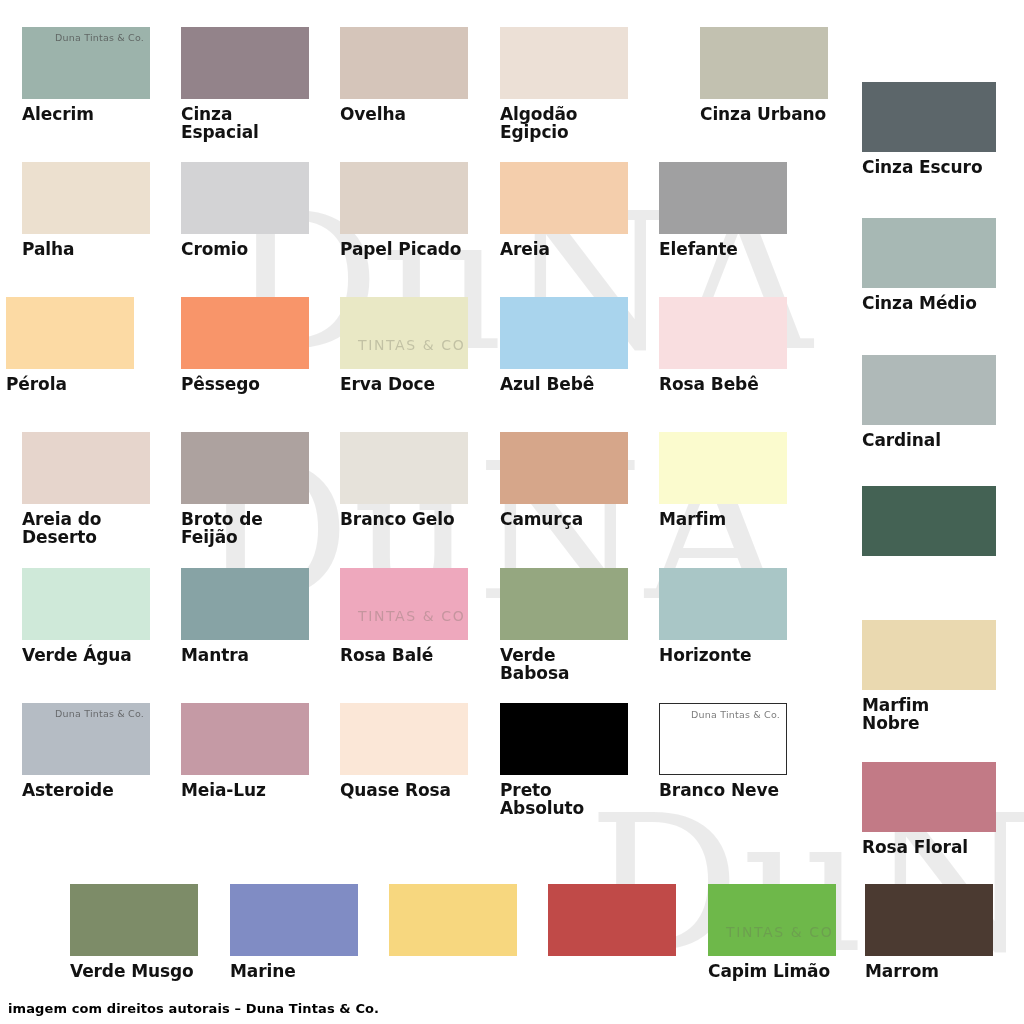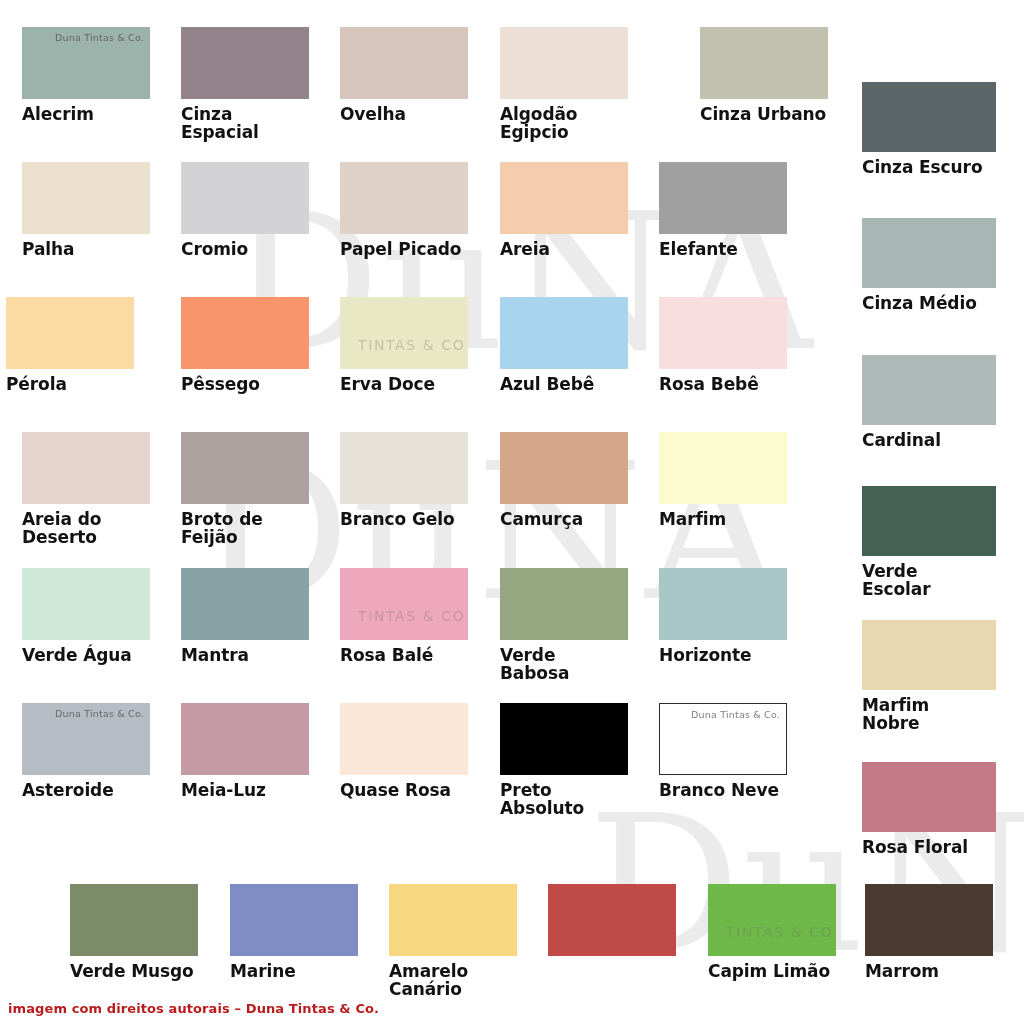--- a/index.html
+++ b/index.html
@@ -94,21 +94,21 @@
   .cell.right { width: 134px; }
 
   
   .credit {
     position: absolute;
     left: 8px;
     bottom: 8px;
     font-family: "DejaVu Sans", "Liberation Sans", sans-serif;
     font-weight: 700;
     font-size: 13px;
-    color: #b91c1c;
+    color: #000000;
     letter-spacing: .1px;
     z-index: 3;
   }
 </style>
 </head>
 <body>
 
 <div class="wm-layer">
   <div class="wm-duna" style="left:228px; top:188px; font-size:190px;">DuNA</div>
   <div class="wm-duna" style="left:198px; top:438px; font-size:190px;">DuNA</div>
@@ -256,22 +256,20 @@
       <div class="cell" style="left: 70px; top: 884px;">
         <div class="swatch" style="background: rgb(125, 140, 104);"></div>
         <div class="label">Verde Musgo</div>
       </div>
       <div class="cell" style="left: 230px; top: 884px;">
         <div class="swatch" style="background: rgb(128, 140, 196);"></div>
         <div class="label">Marine</div>
       </div>
       <div class="cell" style="left: 389px; top: 884px;">
         <div class="swatch" style="background: rgb(247, 215, 127);"></div>
-        <div class="label">Amarelo
-Canário</div>
       </div>
       <div class="cell" style="left: 548px; top: 884px;">
         <div class="swatch" style="background: rgb(192, 74, 72);"></div>
       </div>
       <div class="cell" style="left: 708px; top: 884px;">
         <div class="swatch" style="background: rgb(110, 184, 74);">
           <div class="chip-wm faint">TINTAS &amp; CO</div>
         </div>
         <div class="label">Capim Limão</div>
       </div>
@@ -288,22 +286,20 @@
       <div class="cell right" style="left: 862px; top: 218px;">
         <div class="swatch" style="background: rgb(167, 184, 180);"></div>
         <div class="label">Cinza Médio</div>
       </div>
       <div class="cell right" style="left: 862px; top: 355px;">
         <div class="swatch" style="background: rgb(175, 185, 184);"></div>
         <div class="label">Cardinal</div>
       </div>
       <div class="cell right" style="left: 862px; top: 486px;">
         <div class="swatch" style="background: rgb(68, 98, 84);"></div>
-        <div class="label">Verde
-Escolar</div>
       </div>
       <div class="cell right" style="left: 862px; top: 620px;">
         <div class="swatch" style="background: rgb(234, 217, 176);"></div>
         <div class="label">Marfim
 Nobre</div>
       </div>
       <div class="cell right" style="left: 862px; top: 762px;">
         <div class="swatch" style="background: rgb(194, 122, 134);"></div>
         <div class="label">Rosa Floral</div>
       </div>

